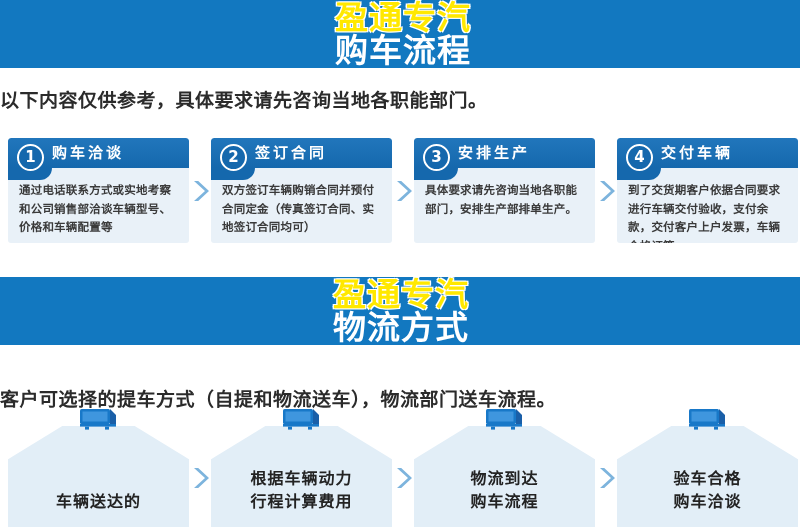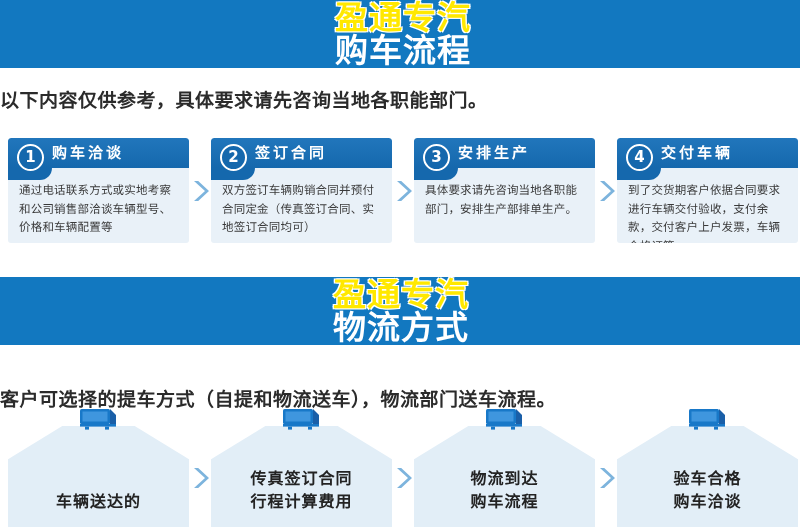--- a/index.html
+++ b/index.html
@@ -148,20 +148,21 @@
     letter-spacing: 3px;
     line-height: 1;
   }
 
   .step-body {
     padding: 13px 11px 0 11px;
     font-size: 11.5px;
     line-height: 1.62;
     color: #3a3a3a;
     letter-spacing: 0.2px;
+    font-weight: bold;
   }
 
   
   .chev {
     flex: 0 0 auto;
     width: 22px;
     height: 105px;
     display: flex;
     align-items: center;
     justify-content: center;
@@ -340,21 +341,21 @@
         <svg width="42" height="27" viewBox="0 0 42 27" aria-hidden="true">
           <rect x="2" y="3" width="30" height="15" rx="1.5" fill="#1878c8"></rect>
           <rect x="4.5" y="5.5" width="25" height="10" fill="#3f96de"></rect>
           <path d="M32 3 L38 9 L38 18 L32 18 Z" fill="#1a5fa8"></path>
           <rect x="2" y="18" width="36" height="2.6" fill="#1878c8"></rect>
           <rect x="7" y="20.6" width="4" height="3" fill="#1878c8"></rect>
           <rect x="27" y="20.6" width="4" height="3" fill="#1878c8"></rect>
         </svg>
       </div>
       <div class="pentagon">
-        <div class="logi-line">传真签订合同</div>
+        <div class="logi-line">根据车辆动力</div>
         <div class="logi-line">行程计算费用</div>
       </div>
     </div>
 
     <div class="chev-b">
       <svg width="17" height="24" viewBox="0 0 17 24" aria-hidden="true">
         <path d="M2 2 L13 12 L2 22 L6.2 22 L17 12 L6.2 2 Z" fill="#7db4dd"></path>
       </svg>
     </div>
 

